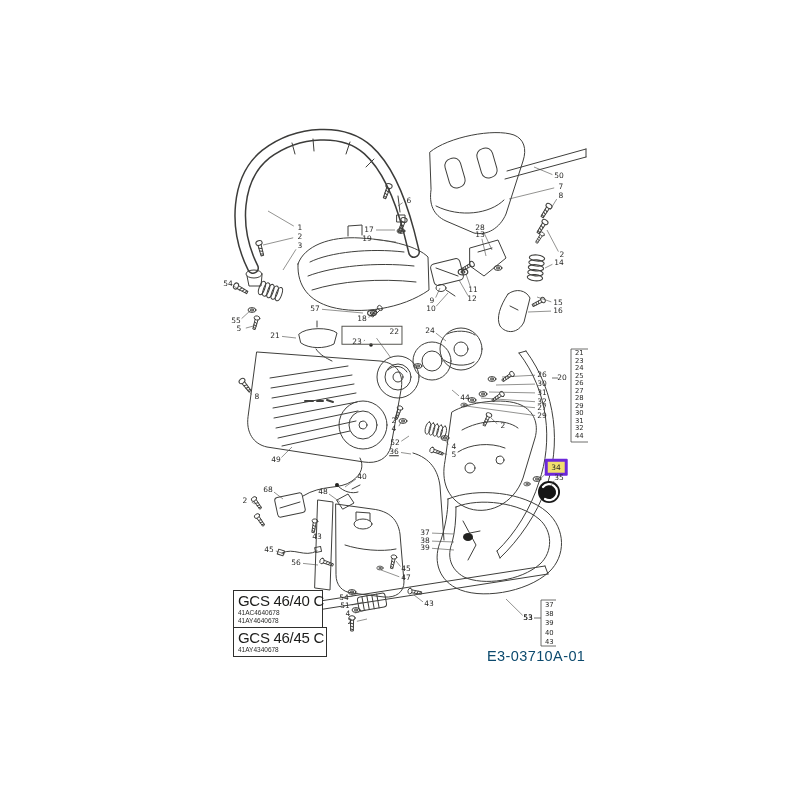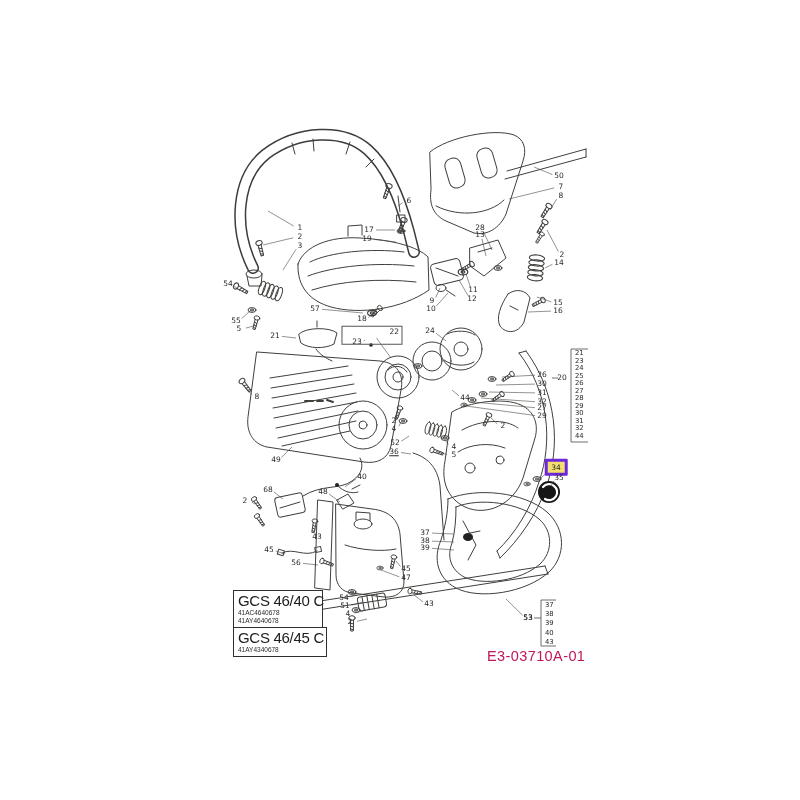--- a/index.html
+++ b/index.html
@@ -19,21 +19,21 @@
   .glabel{position:absolute;transform:translate(-50%,-50%);
           font:400 7.5px/1 "DejaVu Sans",sans-serif;color:#2a2a28;z-index:3;}
   
   .model-box{position:absolute;border:1px solid #2f2f2d;background:#fff;padding:1px 4px 2px 4px;z-index:4;}
   .model-name{font-size:15px;letter-spacing:-0.3px;color:#1c1c1a;white-space:nowrap;line-height:17px;}
   .model-code{font-size:6.5px;color:#2a2a28;line-height:7.5px;white-space:nowrap;}
   #model-box-1{left:233px;top:590px;width:80px;height:34px;}
   #model-box-2{left:233px;top:627px;width:84px;height:25px;}
   
   #diagram-code{position:absolute;left:487px;top:648px;font-size:14.5px;letter-spacing:0.4px;
-                color:#be185d;z-index:4;}
+                color:#0c4a6e;z-index:4;}
 </style>
 </head>
 <body>
 
 <div id="stage">
 
   <svg id="art" width="800" height="800" viewBox="0 0 800 800">
     <defs>
       <symbol id="sym-screw" overflow="visible">
         <ellipse cx="0" cy="0" rx="3.2" ry="2.3"></ellipse>

